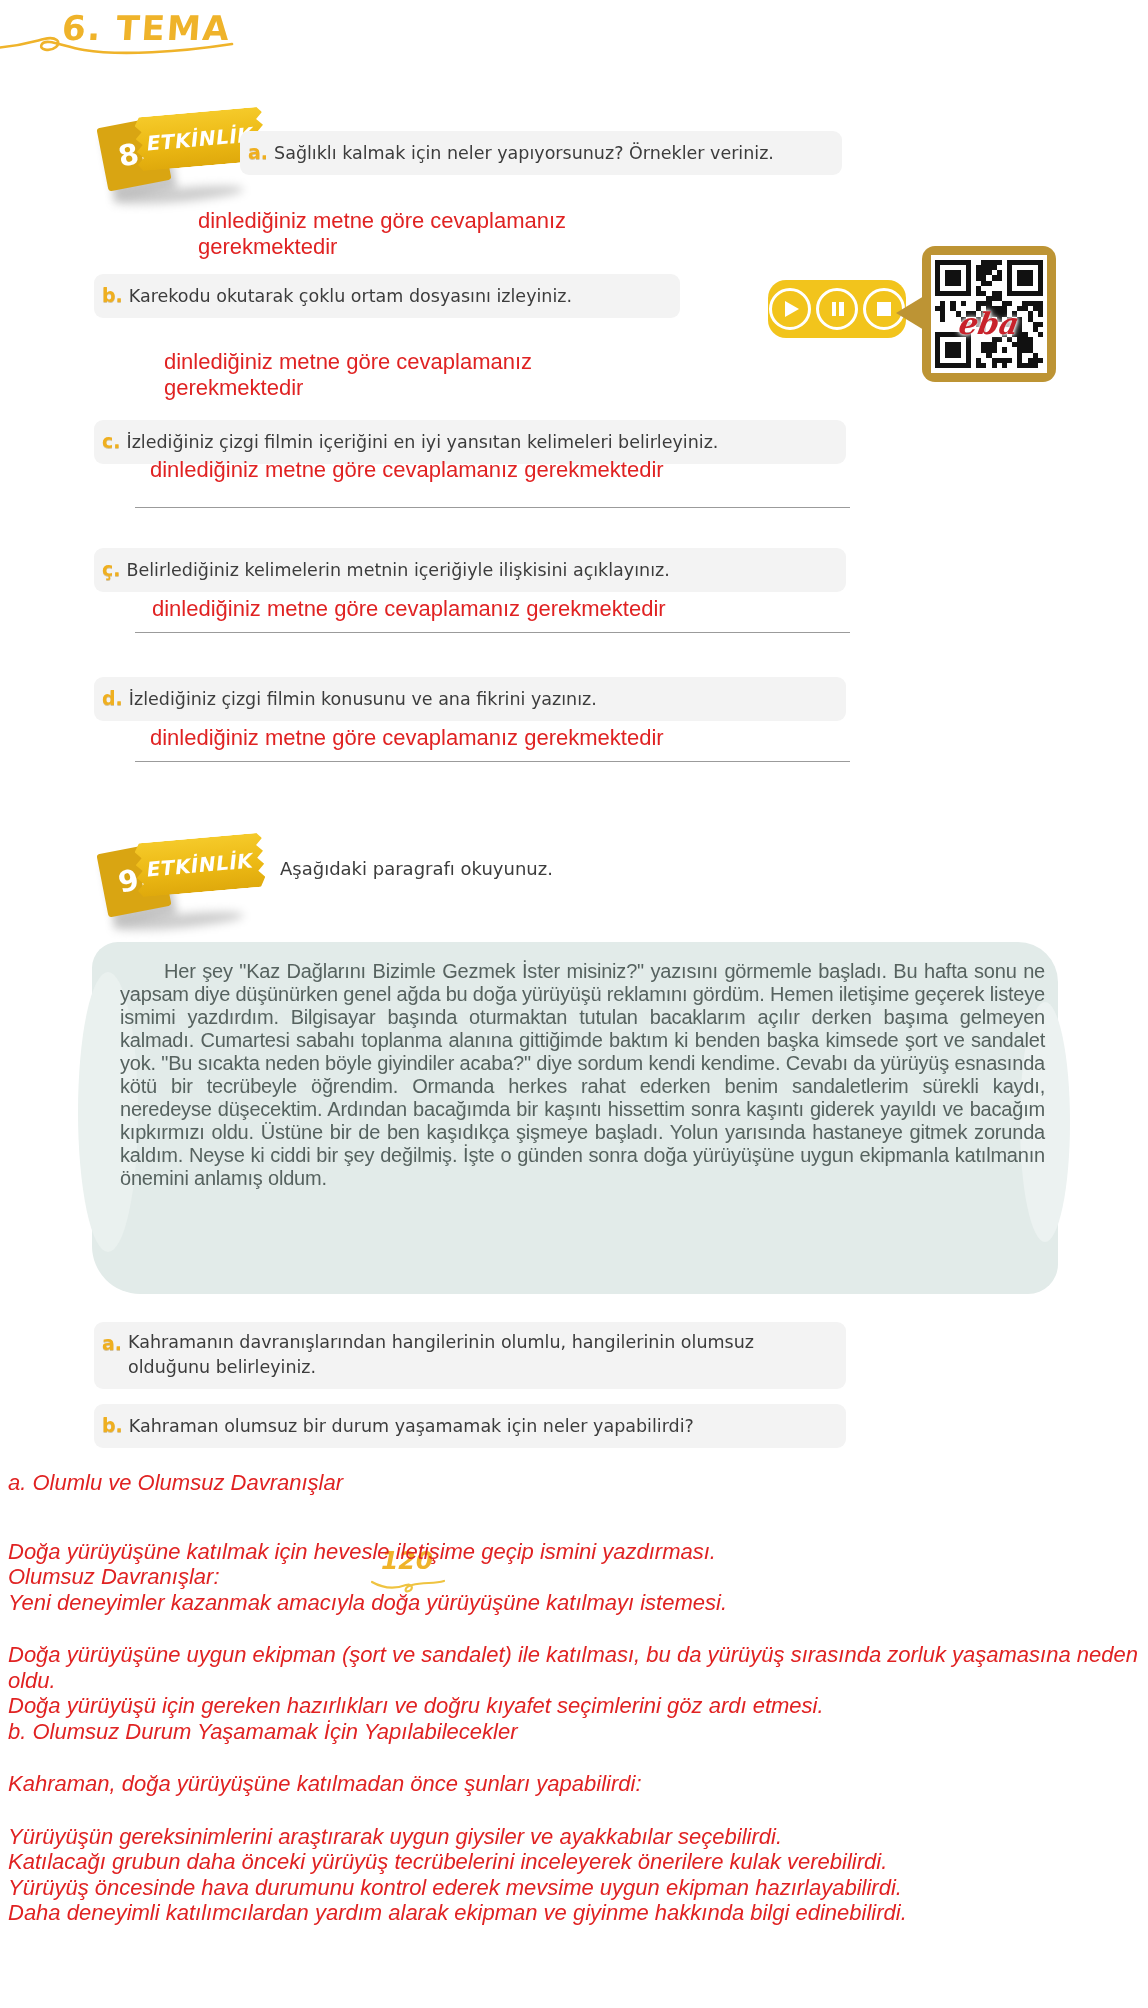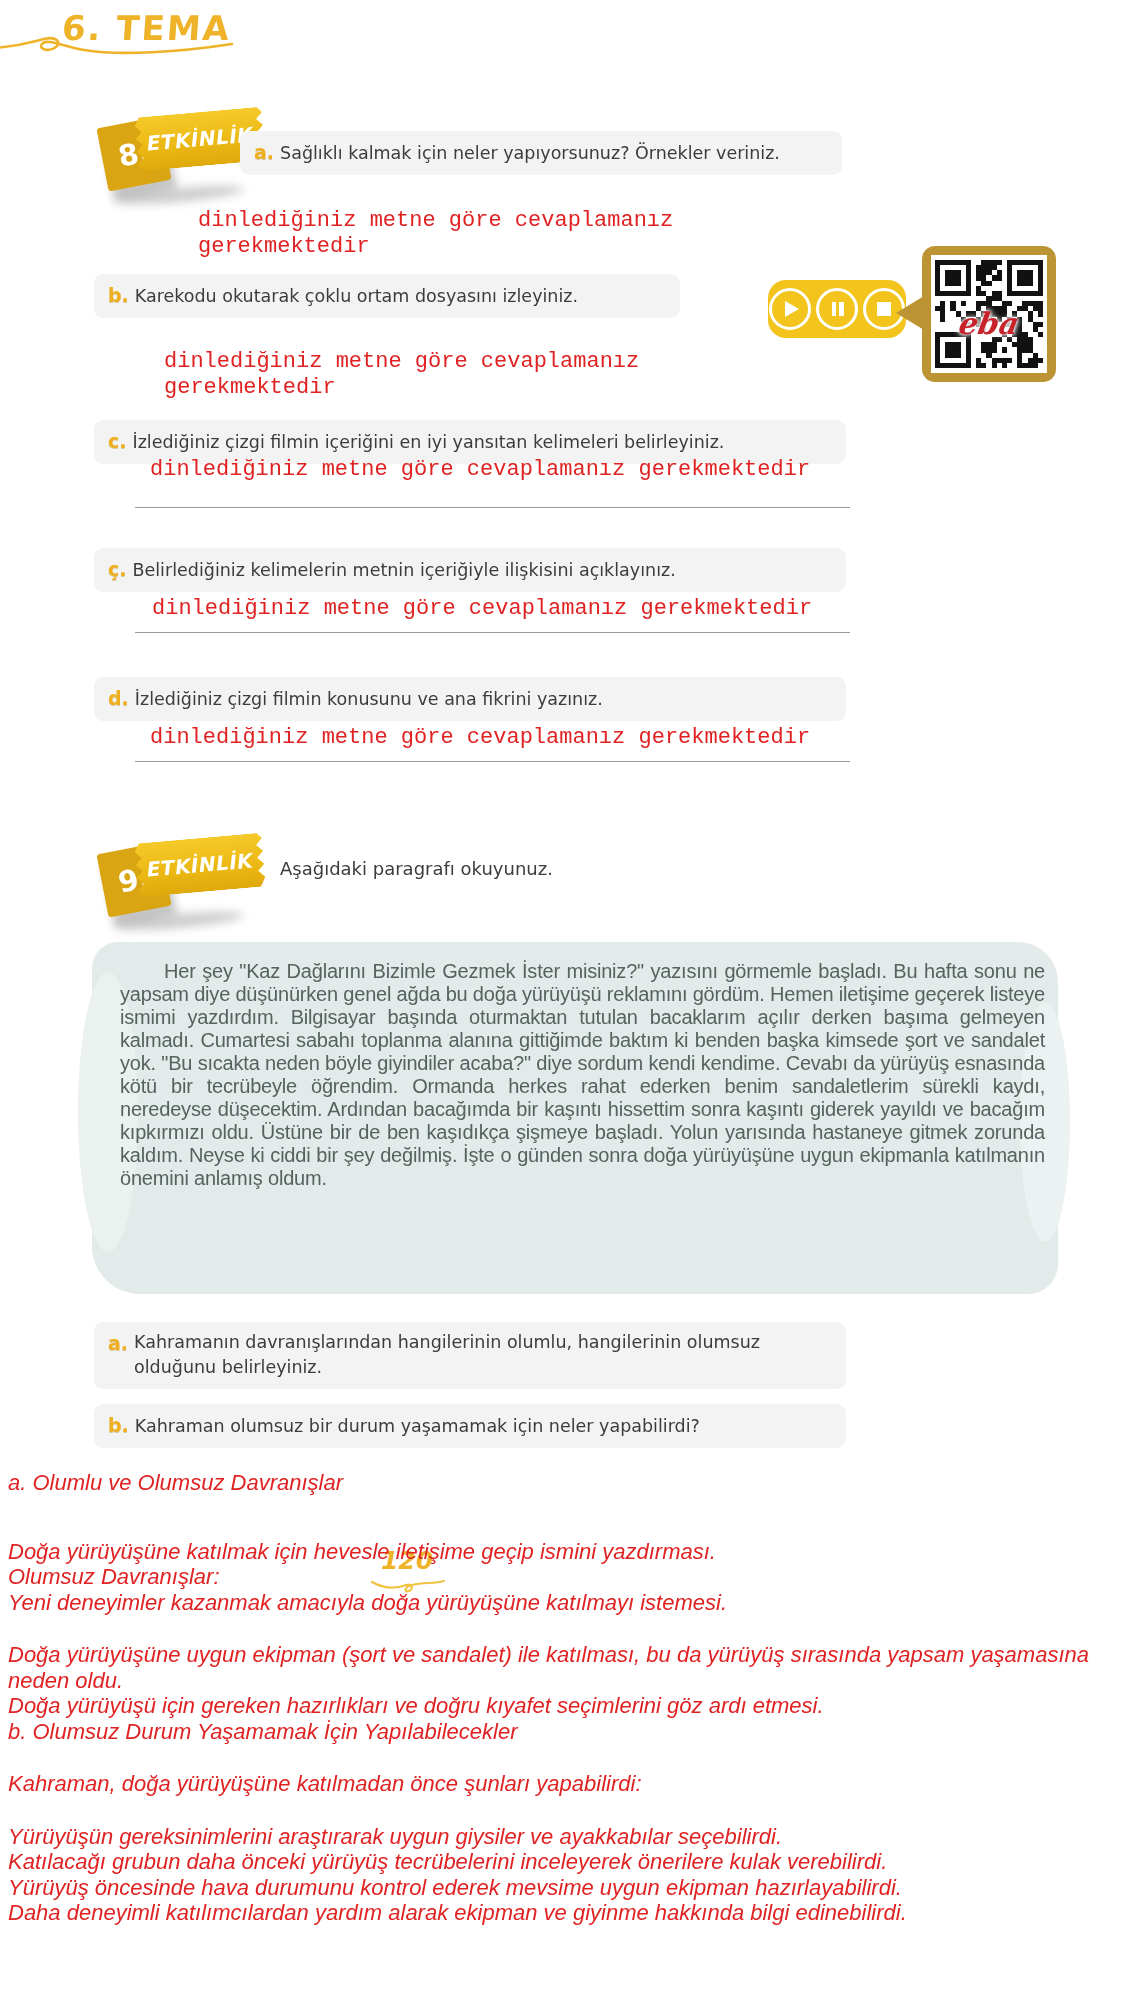--- a/index.html
+++ b/index.html
@@ -19,27 +19,27 @@
     transform:rotate(-11deg); border-radius:3px; color:#fff; font-size:29px; font-weight:bold;
     display:flex; align-items:center; justify-content:center;
     box-shadow:4px 9px 9px rgba(0,0,0,.22); }
   .badge-ribbon { position:absolute; left:36px; top:4px; width:128px; height:54px;
     background:linear-gradient(180deg,#f5ca2a 0%,#ecb914 55%,#dfa90c 100%);
     transform:rotate(-5deg); color:#fff; font-style:italic; font-weight:bold; font-size:20px;
     letter-spacing:.5px; display:flex; align-items:center; justify-content:center;
     clip-path:polygon(4% 0,96% 0,100% 10%,95% 22%,100% 34%,95% 46%,100% 58%,95% 70%,100% 82%,96% 100%,4% 100%,0 88%,5% 76%,0 64%,5% 52%,0 40%,5% 28%,0 16%); }
 
   
-  .qbox { position:absolute; background:#f3f3f3; border-radius:9px; padding:8px 14px;
+  .qbox { position:absolute; background:#f3f3f3; border-radius:9px; padding:8px 8px;
     font-size:17.5px; color:#3c3c3c; line-height:1.45; }
   .qletter { color:#efaf1f; font-weight:bold; font-size:19px; margin-right:6px;
     text-shadow:0 1px 0 rgba(160,110,0,.35); }
 
   
-  .ans { position:absolute; font-family:Liberation Mono, monospace; font-size:22px;
+  .ans { position:absolute; font-family:Liberation Sans, sans-serif; font-size:22px;
     color:#e02222; line-height:26px; white-space:nowrap; }
 
   .ansline { position:absolute; width:715px; border-top:1.5px solid #9b9b9b; }
 
   
   .player { position:absolute; left:768px; top:280px; width:138px; height:58px;
     background:#f2c41c; border-radius:18px; display:flex; align-items:center;
     justify-content:center; gap:5px; }
   .pcircle { width:42px; height:42px; border:3px solid #fff; border-radius:50%; position:relative; }
   .glyph-play::after { content:""; position:absolute; left:13px; top:10px;
@@ -304,21 +304,21 @@
   <div class="pagenum">120</div>
   <svg class="pagenum-swoosh" width="80" height="20" viewBox="0 0 80 20">
     <path d="M4 6 C 18 14 30 12 38 9 C 44 7 46 13 41 15 C 36 17 36 11 44 9 C 56 6 66 8 76 5" fill="none" stroke="#efc340" stroke-width="2.2" stroke-linecap="round"></path>
   </svg>
 
   <div class="written">
     <div>a. Olumlu ve Olumsuz Davranışlar</div>
     <div class="gap-lg">Doğa yürüyüşüne katılmak için hevesle iletişime geçip ismini yazdırması.</div>
     <div>Olumsuz Davranışlar:</div>
     <div>Yeni deneyimler kazanmak amacıyla doğa yürüyüşüne katılmayı istemesi.</div>
-    <div class="gap-sm">Doğa yürüyüşüne uygun ekipman (şort ve sandalet) ile katılması, bu da yürüyüş sırasında yapsam yaşamasına neden oldu.</div>
+    <div class="gap-sm">Doğa yürüyüşüne uygun ekipman (şort ve sandalet) ile katılması, bu da yürüyüş sırasında zorluk yaşamasına neden oldu.</div>
     <div>Doğa yürüyüşü için gereken hazırlıkları ve doğru kıyafet seçimlerini göz ardı etmesi.</div>
     <div>b. Olumsuz Durum Yaşamamak İçin Yapılabilecekler</div>
     <div class="gap-sm">Kahraman, doğa yürüyüşüne katılmadan önce şunları yapabilirdi:</div>
     <div class="gap-sm">Yürüyüşün gereksinimlerini araştırarak uygun giysiler ve ayakkabılar seçebilirdi.</div>
     <div>Katılacağı grubun daha önceki yürüyüş tecrübelerini inceleyerek önerilere kulak verebilirdi.</div>
     <div>Yürüyüş öncesinde hava durumunu kontrol ederek mevsime uygun ekipman hazırlayabilirdi.</div>
     <div>Daha deneyimli katılımcılardan yardım alarak ekipman ve giyinme hakkında bilgi edinebilirdi.</div>
   </div>
 
 </div>

